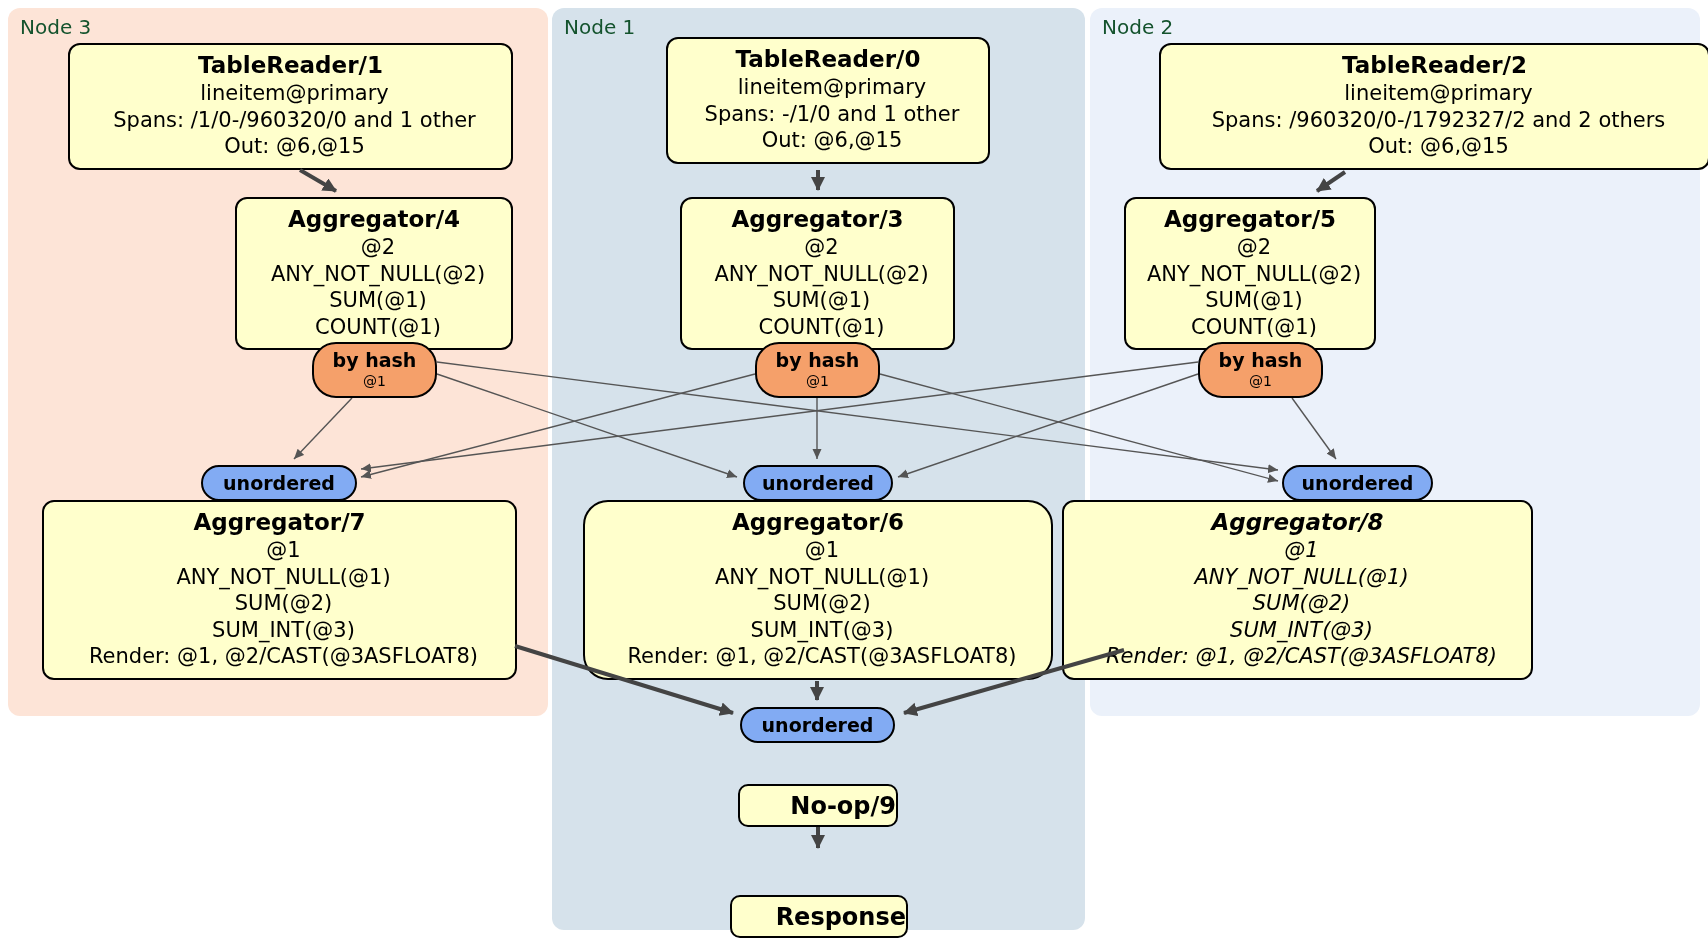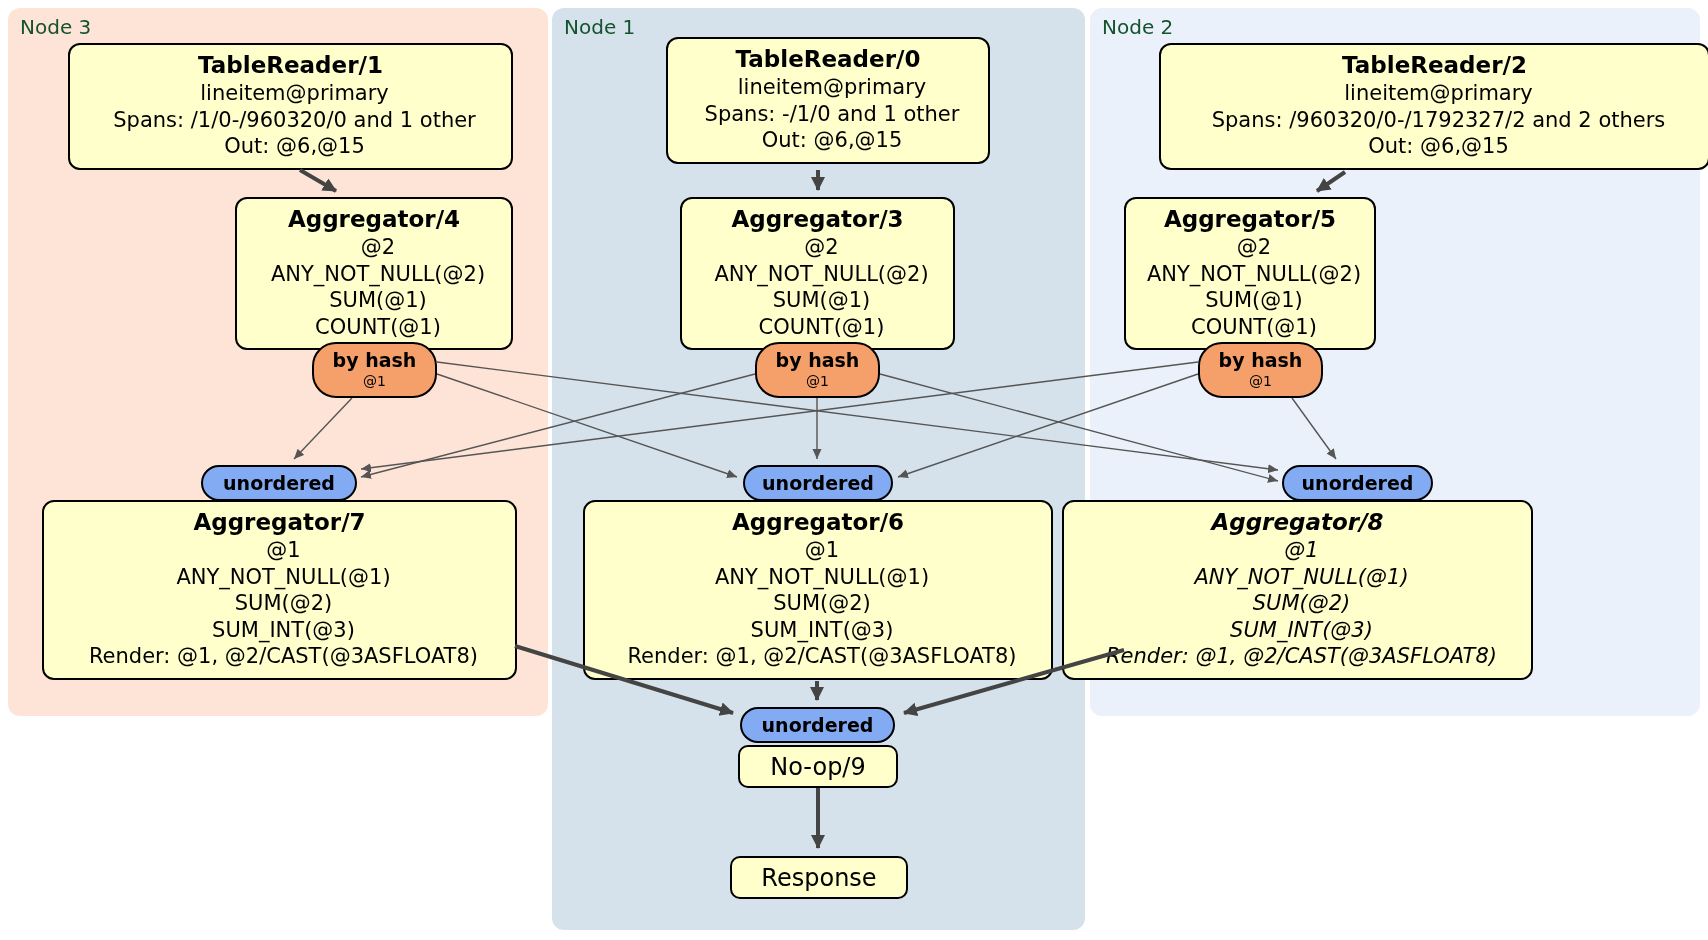--- a/index.html
+++ b/index.html
@@ -12,21 +12,21 @@
     font-family:"DejaVu Sans","Liberation Sans",sans-serif;color:#000;overflow:hidden;}
   .region{position:absolute;border-radius:12px;}
   .region-label{position:absolute;left:12px;top:7px;font-size:20px;color:#14532d;}
   #edges{position:absolute;left:0;top:0;width:1708px;height:940px;pointer-events:none;z-index:3;}
   .pbox{position:absolute;background:var(--processor-bg);border:2px solid var(--border);
     border-radius:12px;text-align:center;z-index:2;box-sizing:border-box;padding-top:5px;}
   .pbox .title{font-weight:bold;font-size:23px;line-height:30px;}
   .pbox .line{font-size:21px;line-height:26.5px;white-space:nowrap;padding-left:8px;}
   .mini{position:absolute;background:var(--processor-bg);border:2px solid var(--border);
     border-radius:10px;text-align:center;z-index:4;box-sizing:border-box;
-    font-weight:normal;font-size:24px;display:flex;align-items:center;justify-content:center;}
+    font-weight:bold;font-size:24px;display:flex;align-items:center;justify-content:flex-end;margin-top:39px;}
   .router{position:absolute;background:var(--router-bg);border:2px solid var(--border);
     border-radius:24px;text-align:center;z-index:4;box-sizing:border-box;padding-top:4px;}
   .router .rlabel{font-weight:bold;font-size:19px;line-height:25px;}
   .router .rsub{font-size:14px;line-height:17px;}
   .sync{position:absolute;background:var(--sync-bg);border:2px solid var(--border);
     border-radius:18px;text-align:left;z-index:4;box-sizing:border-box;
     font-weight:bold;font-size:19px;display:flex;align-items:center;justify-content:center;}
 </style>
 </head>
 <body>
@@ -118,21 +118,21 @@
     <div class="line">SUM(@1)</div>
     <div class="line">COUNT(@1)</div>
   </div>
   <div class="router" style="left:755px;top:342px;width:125px;height:56px;">
     <div class="rlabel">by hash</div>
     <div class="rsub">@1</div>
   </div>
   <div class="sync" style="left:743px;top:465px;width:150px;height:36px;">
     <span>unordered</span>
   </div>
-  <div class="pbox" style="left:583px;top:500px;width:470px;height:180px;">
+  <div class="pbox" style="left:583px;top:500px;width:470px;height:180px;border-radius:25px;">
     <div class="title">Aggregator/6</div>
     <div class="line">@1</div>
     <div class="line">ANY_NOT_NULL(@1)</div>
     <div class="line">SUM(@2)</div>
     <div class="line">SUM_INT(@3)</div>
     <div class="line">Render: @1, @2/CAST(@3ASFLOAT8)</div>
   </div>
   <div class="sync" style="left:740px;top:707px;width:155px;height:36px;">
     <span>unordered</span>
   </div>

